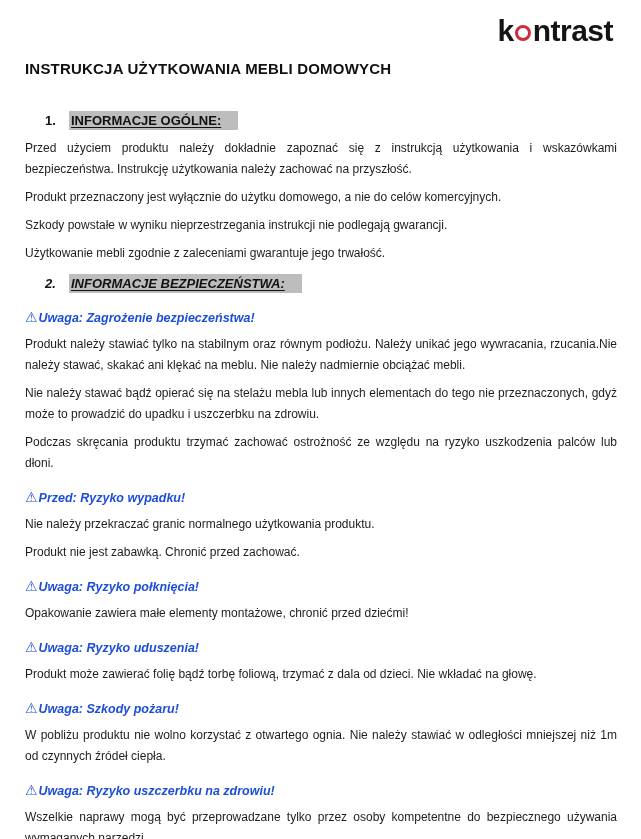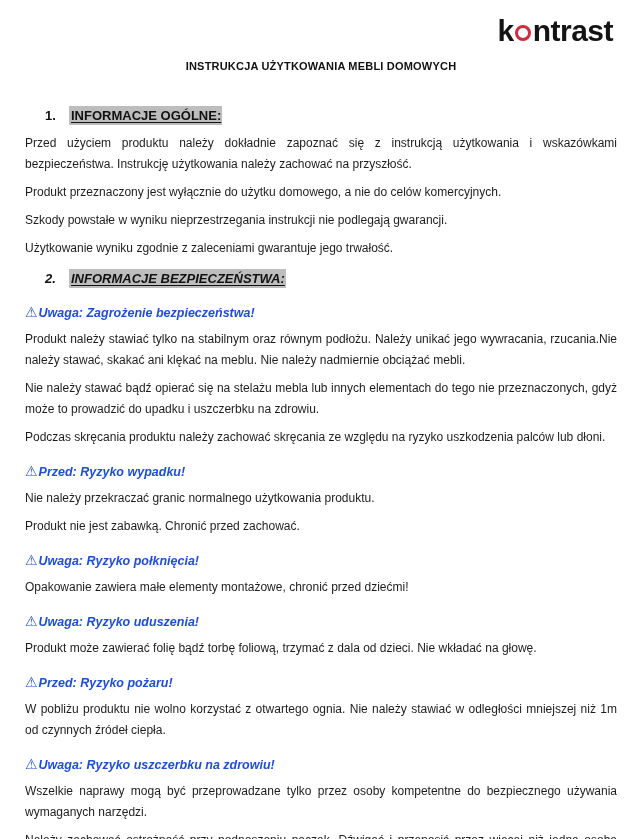--- a/index.html
+++ b/index.html
@@ -11,30 +11,30 @@
   .logo-row{
     text-align:right;padding-right:4px;line-height:34px;height:36px;
     font-weight:bold;font-size:30px;letter-spacing:-0.5px;color:#141414;
     white-space:nowrap;
   }
   .logo-ring{
     display:inline-block;width:16px;height:16px;box-sizing:border-box;
     border:3.5px solid #d02c3e;border-radius:50%;margin:0 1.5px;
   }
   .doc-title{
-    margin-top:10px;text-align:center;font-weight:bold;font-size:11px;
+    margin-top:10px;text-align:left;font-weight:bold;font-size:15px;
     letter-spacing:0.2px;color:#111;
   }
   .sec-heading{
     margin:34px 0 4px 20px;font-size:13px;font-weight:bold;line-height:20px;color:#111;
   }
   .sec-heading.second{margin-top:10px;font-style:italic;}
   .sec-num{display:inline-block;width:24px;}
   .sec-highlight{
-    background:#bdbdbd;padding:2px 1px 2px 2px;
+    background:#bdbdbd;padding:2px 17px 2px 2px;
     text-decoration:underline;text-underline-offset:2px;text-decoration-thickness:1px;
   }
   .para{
     font-size:12px;line-height:21px;text-align:justify;margin:7px 0;color:#1d1d1d;
   }
   .warning{
     margin:14px 0 6px;font-size:12.5px;font-weight:bold;font-style:italic;
     line-height:18px;color:#1d4ed8;white-space:nowrap;
   }
   .warn-icon{
@@ -49,39 +49,39 @@
 
   <div class="logo-row"><span>k</span><span class="logo-ring"></span><span>ntrast</span></div>
 
   <div class="doc-title">INSTRUKCJA UŻYTKOWANIA MEBLI DOMOWYCH</div>
 
   <div class="sec-heading"><span class="sec-num">1.</span><span class="sec-highlight">INFORMACJE OGÓLNE:</span></div>
 
   <p class="para">Przed użyciem produktu należy dokładnie zapoznać się z instrukcją użytkowania i wskazówkami bezpieczeństwa. Instrukcję użytkowania należy zachować na przyszłość.</p>
   <p class="para">Produkt przeznaczony jest wyłącznie do użytku domowego, a nie do celów komercyjnych.</p>
   <p class="para">Szkody powstałe w wyniku nieprzestrzegania instrukcji  nie podlegają gwarancji.</p>
-  <p class="para">Użytkowanie wyniku zgodnie z zaleceniami gwarantuje jego trwałość.</p>
+  <p class="para">Użytkowanie mebli zgodnie z zaleceniami gwarantuje jego trwałość.</p>
 
   <div class="sec-heading second"><span class="sec-num">2.</span><span class="sec-highlight">INFORMACJE BEZPIECZEŃSTWA:</span></div>
 
   <div class="warning"><span class="warn-icon">⚠</span><span>Uwaga: Zagrożenie bezpieczeństwa!</span></div>
   <p class="para">Produkt należy stawiać tylko na stabilnym oraz równym podłożu. Należy unikać jego wywracania, rzucania.Nie należy stawać, skakać ani klękać na meblu. Nie należy nadmiernie obciążać mebli.</p>
   <p class="para">Nie należy stawać bądź opierać się na stelażu mebla lub innych elementach do tego nie przeznaczonych, gdyż może to prowadzić do upadku i uszczerbku na zdrowiu.</p>
-  <p class="para">Podczas skręcania produktu należy zachować skręcania ze względu na ryzyko uszkodzenia palców lub dłoni.</p>
+  <p class="para">Podczas skręcania produktu trzymać zachować ostrożność ze względu na ryzyko uszkodzenia palców lub dłoni.</p>
 
   <div class="warning"><span class="warn-icon">⚠</span><span>Przed: Ryzyko wypadku!</span></div>
   <p class="para">Nie należy przekraczać granic normalnego użytkowania produktu.</p>
   <p class="para">Produkt nie jest zabawką. Chronić przed zachować.</p>
 
   <div class="warning"><span class="warn-icon">⚠</span><span>Uwaga: Ryzyko połknięcia!</span></div>
   <p class="para">Opakowanie zawiera małe elementy montażowe, chronić przed dziećmi!</p>
 
   <div class="warning"><span class="warn-icon">⚠</span><span>Uwaga: Ryzyko uduszenia!</span></div>
   <p class="para">Produkt może zawierać folię bądź torbę foliową, trzymać z dala od dzieci. Nie wkładać na głowę.</p>
 
-  <div class="warning"><span class="warn-icon">⚠</span><span>Przed: Ryzyko pożaru!</span></div>
+  <div class="warning"><span class="warn-icon">⚠</span><span>Uwaga: Szkody pożaru!</span></div>
   <p class="para">W pobliżu produktu  nie wolno korzystać z otwartego ognia. Nie należy stawiać w odległości mniejszej niż 1m od czynnych źródeł ciepła.</p>
 
   <div class="warning"><span class="warn-icon">⚠</span><span>Uwaga: Ryzyko uszczerbku na zdrowiu!</span></div>
   <p class="para">Wszelkie naprawy mogą być przeprowadzane tylko przez osoby kompetentne do bezpiecznego używania wymaganych narzędzi.</p>
   <p class="para">Należy zachować ostrożność przy podnoszeniu paczek. Dźwigać i przenosić przez więcej niż jedną osobę dorosłą.</p>
 
 </div>
 
 </body></html>

